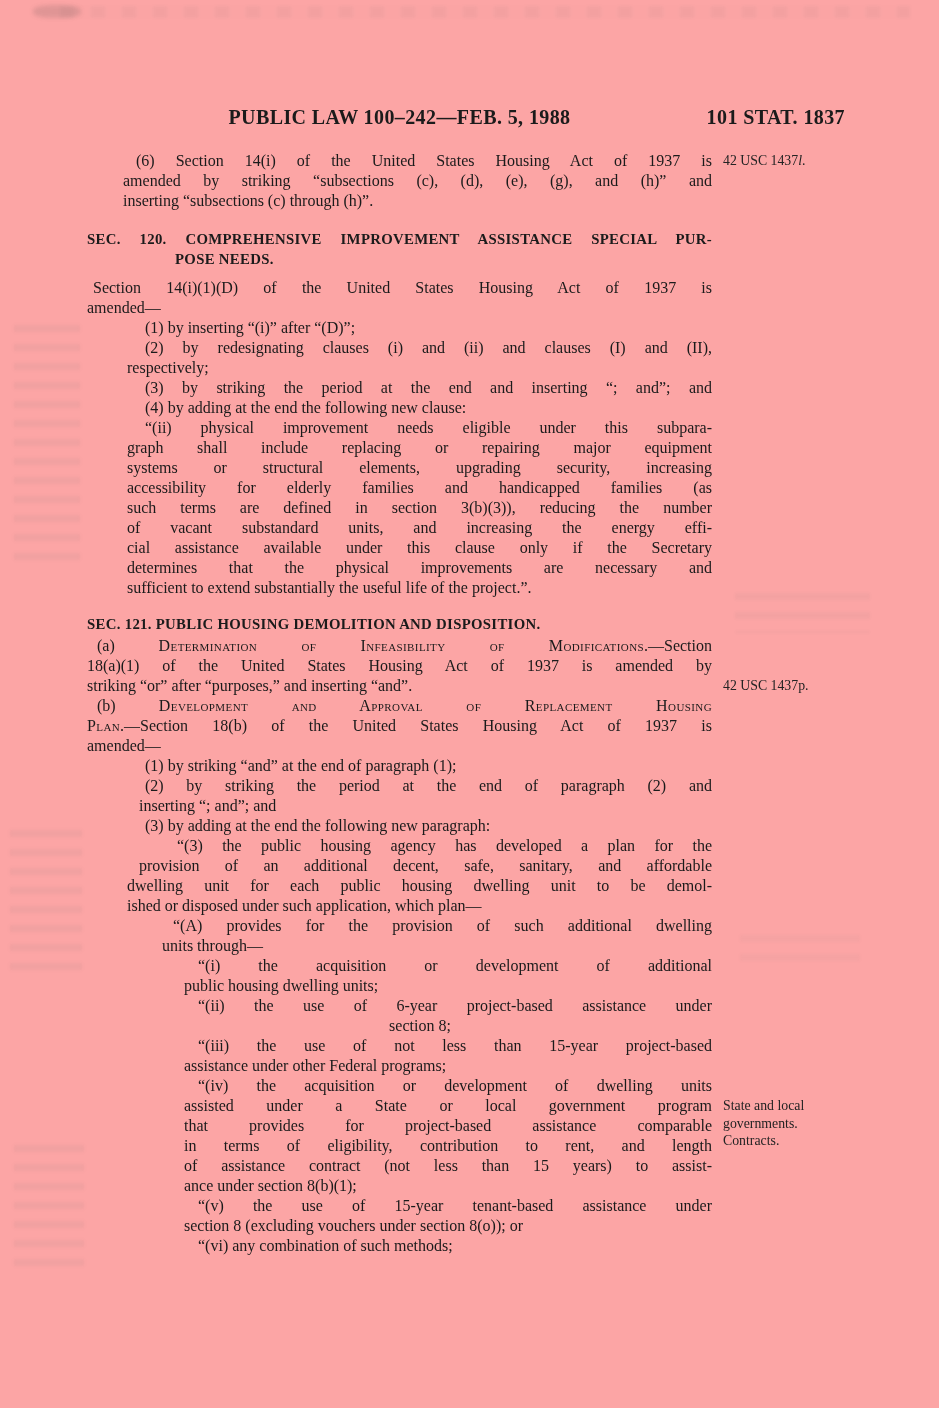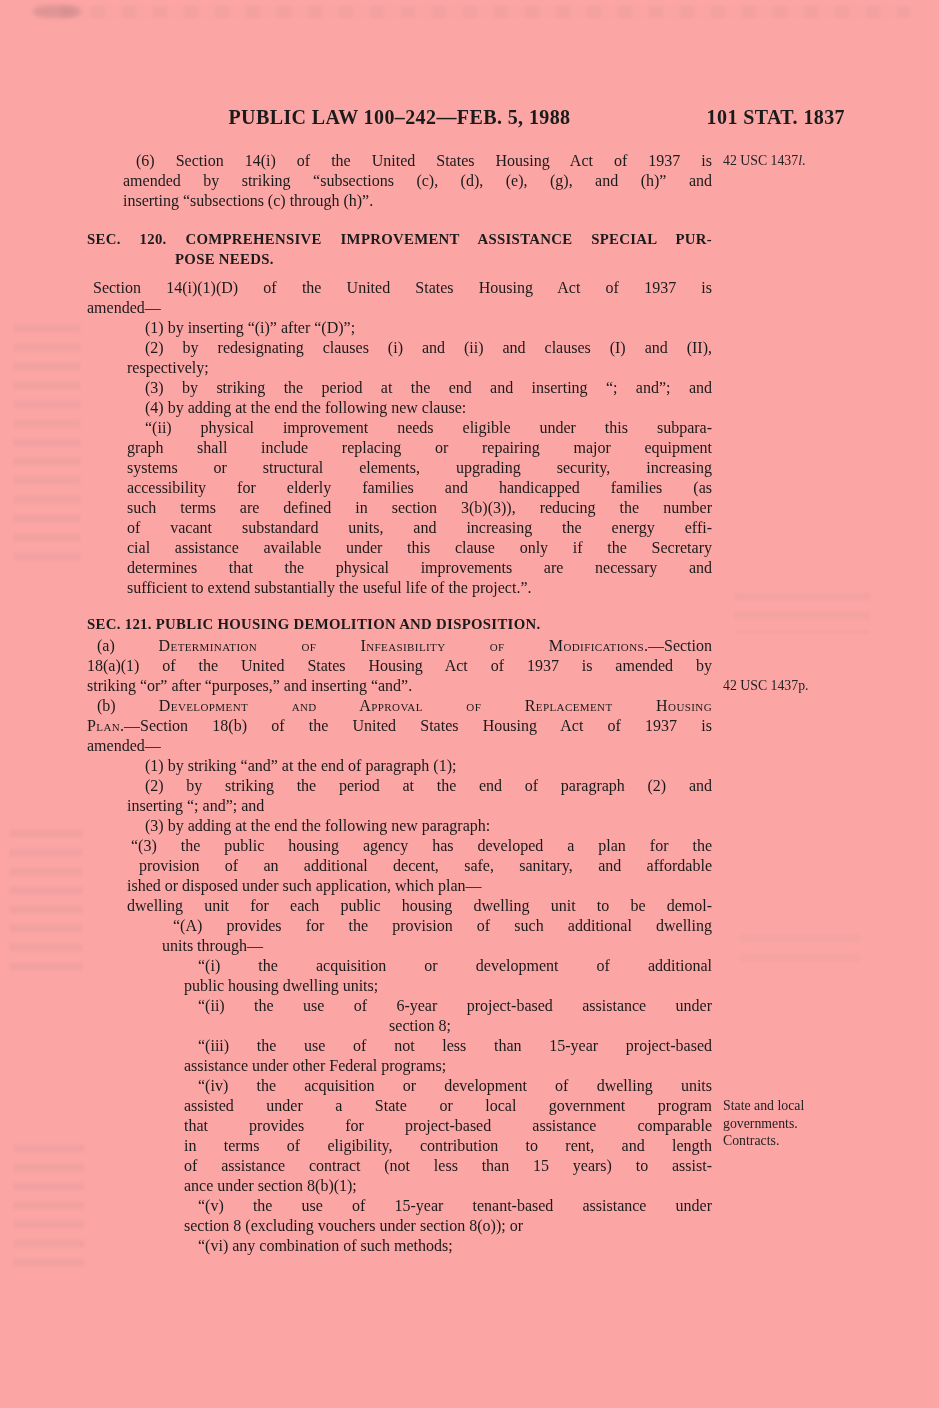--- a/index.html
+++ b/index.html
@@ -83,26 +83,26 @@
       <div class="ln" style="margin-left: 40px;"><span>sufficient to extend substantially the useful life of the project.”.</span></div>
       <div class="ln hd" style="margin-left: 0px; margin-top: 16px;"><span>SEC. 121. PUBLIC HOUSING DEMOLITION AND DISPOSITION.</span></div>
       <div class="ln just" style="margin-left: 10px; margin-top: 2px;"><span>(a) </span><span class="sc">Determination of Infeasibility of Modifications</span><span>.—Section</span></div>
       <div class="ln just" style="margin-left: 0px;"><span>18(a)(1) of the United States Housing Act of 1937 is amended by</span></div>
       <div class="ln" style="margin-left: 0px;"><span>striking “or” after “purposes,” and inserting “and”.</span></div>
       <div class="ln just" style="margin-left: 10px;"><span>(b) </span><span class="sc">Development and Approval of Replacement Housing</span></div>
       <div class="ln just" style="margin-left: 0px;"><span class="sc">Plan</span><span>.—Section 18(b) of the United States Housing Act of 1937 is</span></div>
       <div class="ln" style="margin-left: 0px;"><span>amended—</span></div>
       <div class="ln" style="margin-left: 58px;"><span>(1) by striking “and” at the end of paragraph (1);</span></div>
       <div class="ln just" style="margin-left: 58px;"><span>(2) by striking the period at the end of paragraph (2) and</span></div>
-      <div class="ln" style="margin-left: 40px;"><span>inserting “; and”; and</span></div>
+      <div class="ln" style="margin-left: 52px;"><span>inserting “; and”; and</span></div>
       <div class="ln" style="margin-left: 58px;"><span>(3) by adding at the end the following new paragraph:</span></div>
-      <div class="ln just" style="margin-left: 44px;"><span>“(3) the public housing agency has developed a plan for the</span></div>
+      <div class="ln just" style="margin-left: 90px;"><span>“(3) the public housing agency has developed a plan for the</span></div>
       <div class="ln just" style="margin-left: 52px;"><span>provision of an additional decent, safe, sanitary, and affordable</span></div>
+      <div class="ln just" style="margin-left: 40px;"><span>dwelling unit for each public housing dwelling unit to be demol-</span></div>
       <div class="ln" style="margin-left: 40px;"><span>ished or disposed under such application, which plan—</span></div>
-      <div class="ln just" style="margin-left: 40px;"><span>dwelling unit for each public housing dwelling unit to be demol-</span></div>
       <div class="ln just" style="margin-left: 86px;"><span>“(A) provides for the provision of such additional dwelling</span></div>
       <div class="ln" style="margin-left: 75px;"><span>units through—</span></div>
       <div class="ln just" style="margin-left: 111px;"><span>“(i) the acquisition or development of additional</span></div>
       <div class="ln" style="margin-left: 97px;"><span>public housing dwelling units;</span></div>
       <div class="ln just" style="margin-left: 111px;"><span>“(ii) the use of 6-year project-based assistance under</span></div>
       <div class="ln" style="margin-left: 41px; text-align: center;"><span>section 8;</span></div>
       <div class="ln just" style="margin-left: 111px;"><span>“(iii) the use of not less than 15-year project-based</span></div>
       <div class="ln" style="margin-left: 97px;"><span>assistance under other Federal programs;</span></div>
       <div class="ln just" style="margin-left: 111px;"><span>“(iv) the acquisition or development of dwelling units</span></div>
       <div class="ln just" style="margin-left: 97px;"><span>assisted under a State or local government program</span></div>

